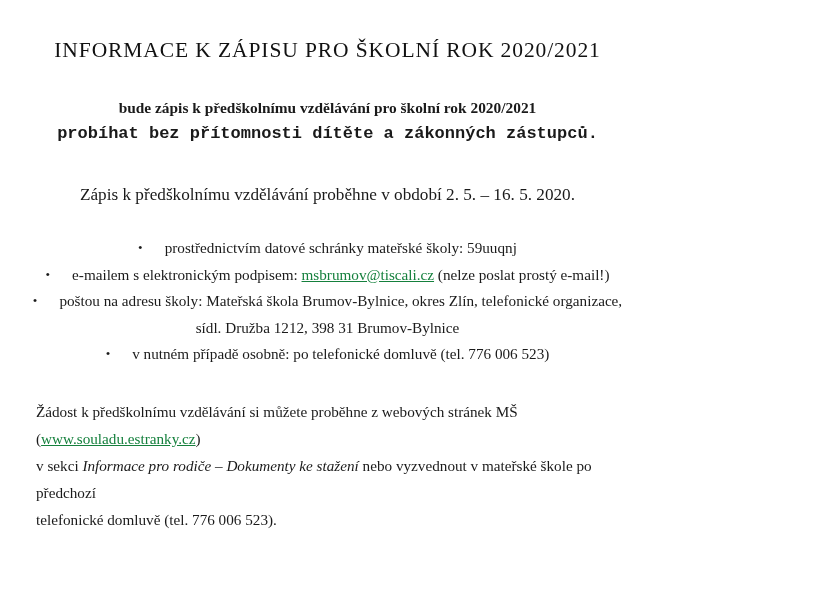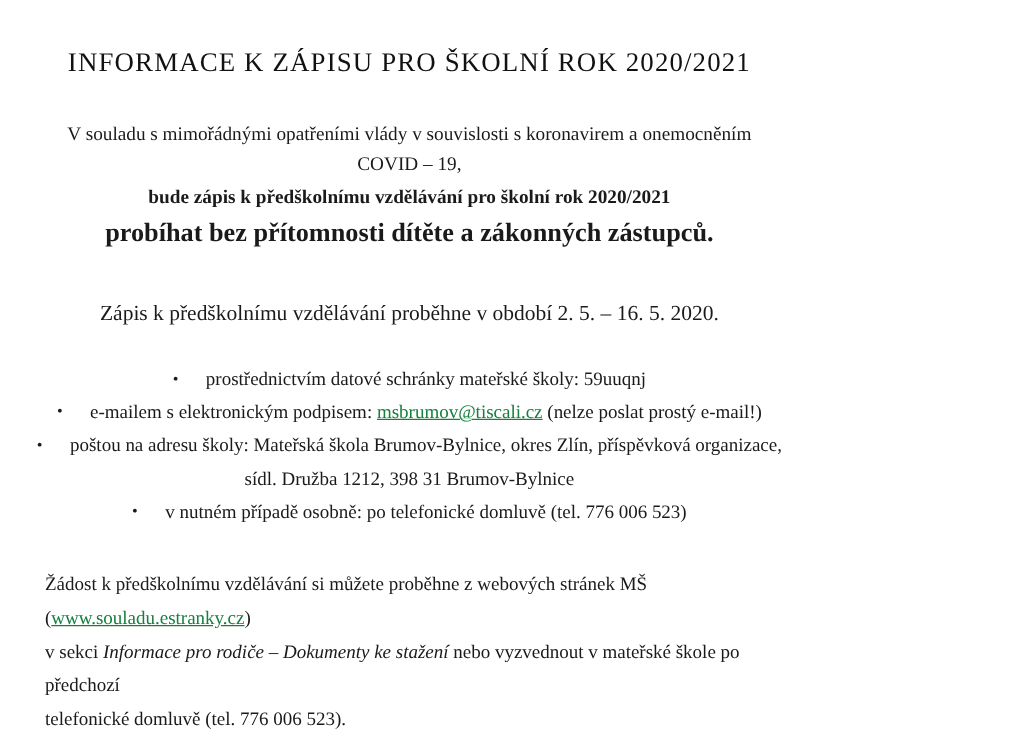--- a/index.html
+++ b/index.html
@@ -51,22 +51,23 @@
     padding-bottom: 2px;
   }
 
   .line-bold-sm {
     font-size: 15.4px;
     font-weight: 700;
     padding-bottom: 1px;
   }
 
   .line-bold-lg {
-    font-size: 21px;
+    font-size: 17px;
     font-weight: 700;
+    font-family: Liberation Mono, monospace;
   }
 
   .period-block {
     margin-top: 34px;
   }
 
   .line-bold-head {
     font-size: 17.2px;
     font-weight: 400;
     text-align: center;
@@ -127,41 +128,40 @@
   }
 </style>
 </head>
 <body>
 
 <div class="page">
 
   <h1 class="doc-title">INFORMACE K ZÁPISU PRO ŠKOLNÍ ROK 2020/2021</h1>
 
   <div class="intro-block">
-    <div class="line line-lead">V souladu s mimořádnými opatřeními vlády v souvislosti s koronavirem a onemocněním COVID – 19,</div>
     <div class="line line-bold-sm">bude zápis k předškolnímu vzdělávání pro školní rok 2020/2021</div>
     <div class="line line-bold-lg">probíhat bez přítomnosti dítěte a zákonných zástupců.</div>
   </div>
 
   <div class="period-block">
     <div class="line-bold-head">Zápis k předškolnímu vzdělávání proběhne v období 2. 5. – 16. 5. 2020.</div>
   </div>
 
   <div class="bullet-block">
 
     <div class="bullet-row">
       <span class="bullet-dot">•</span><span class="bullet-text">prostřednictvím datové schránky mateřské školy: 59uuqnj</span>
     </div>
 
     <div class="bullet-row">
       <span class="bullet-dot">•</span><span class="bullet-text">e-mailem s elektronickým podpisem: </span><a class="doclink" href="#">msbrumov@tiscali.cz</a><span class="bullet-text"> (nelze poslat prostý e-mail!)</span>
     </div>
 
     <div class="bullet-row">
-      <span class="bullet-dot">•</span><span class="bullet-text">poštou na adresu školy: Mateřská škola Brumov-Bylnice, okres Zlín, příspěvková organizace,</span>
+      <span class="bullet-dot">•</span><span class="bullet-text">poštou na adresu školy: Mateřská škola Brumov-Bylnice, okres Zlín, telefonické organizace,</span>
     </div>
     <div class="bullet-cont">sídl. Družba 1212, 398 31 Brumov-Bylnice</div>
 
     <div class="bullet-row">
       <span class="bullet-dot">•</span><span class="bullet-text">v nutném případě osobně: po telefonické domluvě (tel. 776 006 523)</span>
     </div>
 
   </div>
 
   <div class="closing-block">

